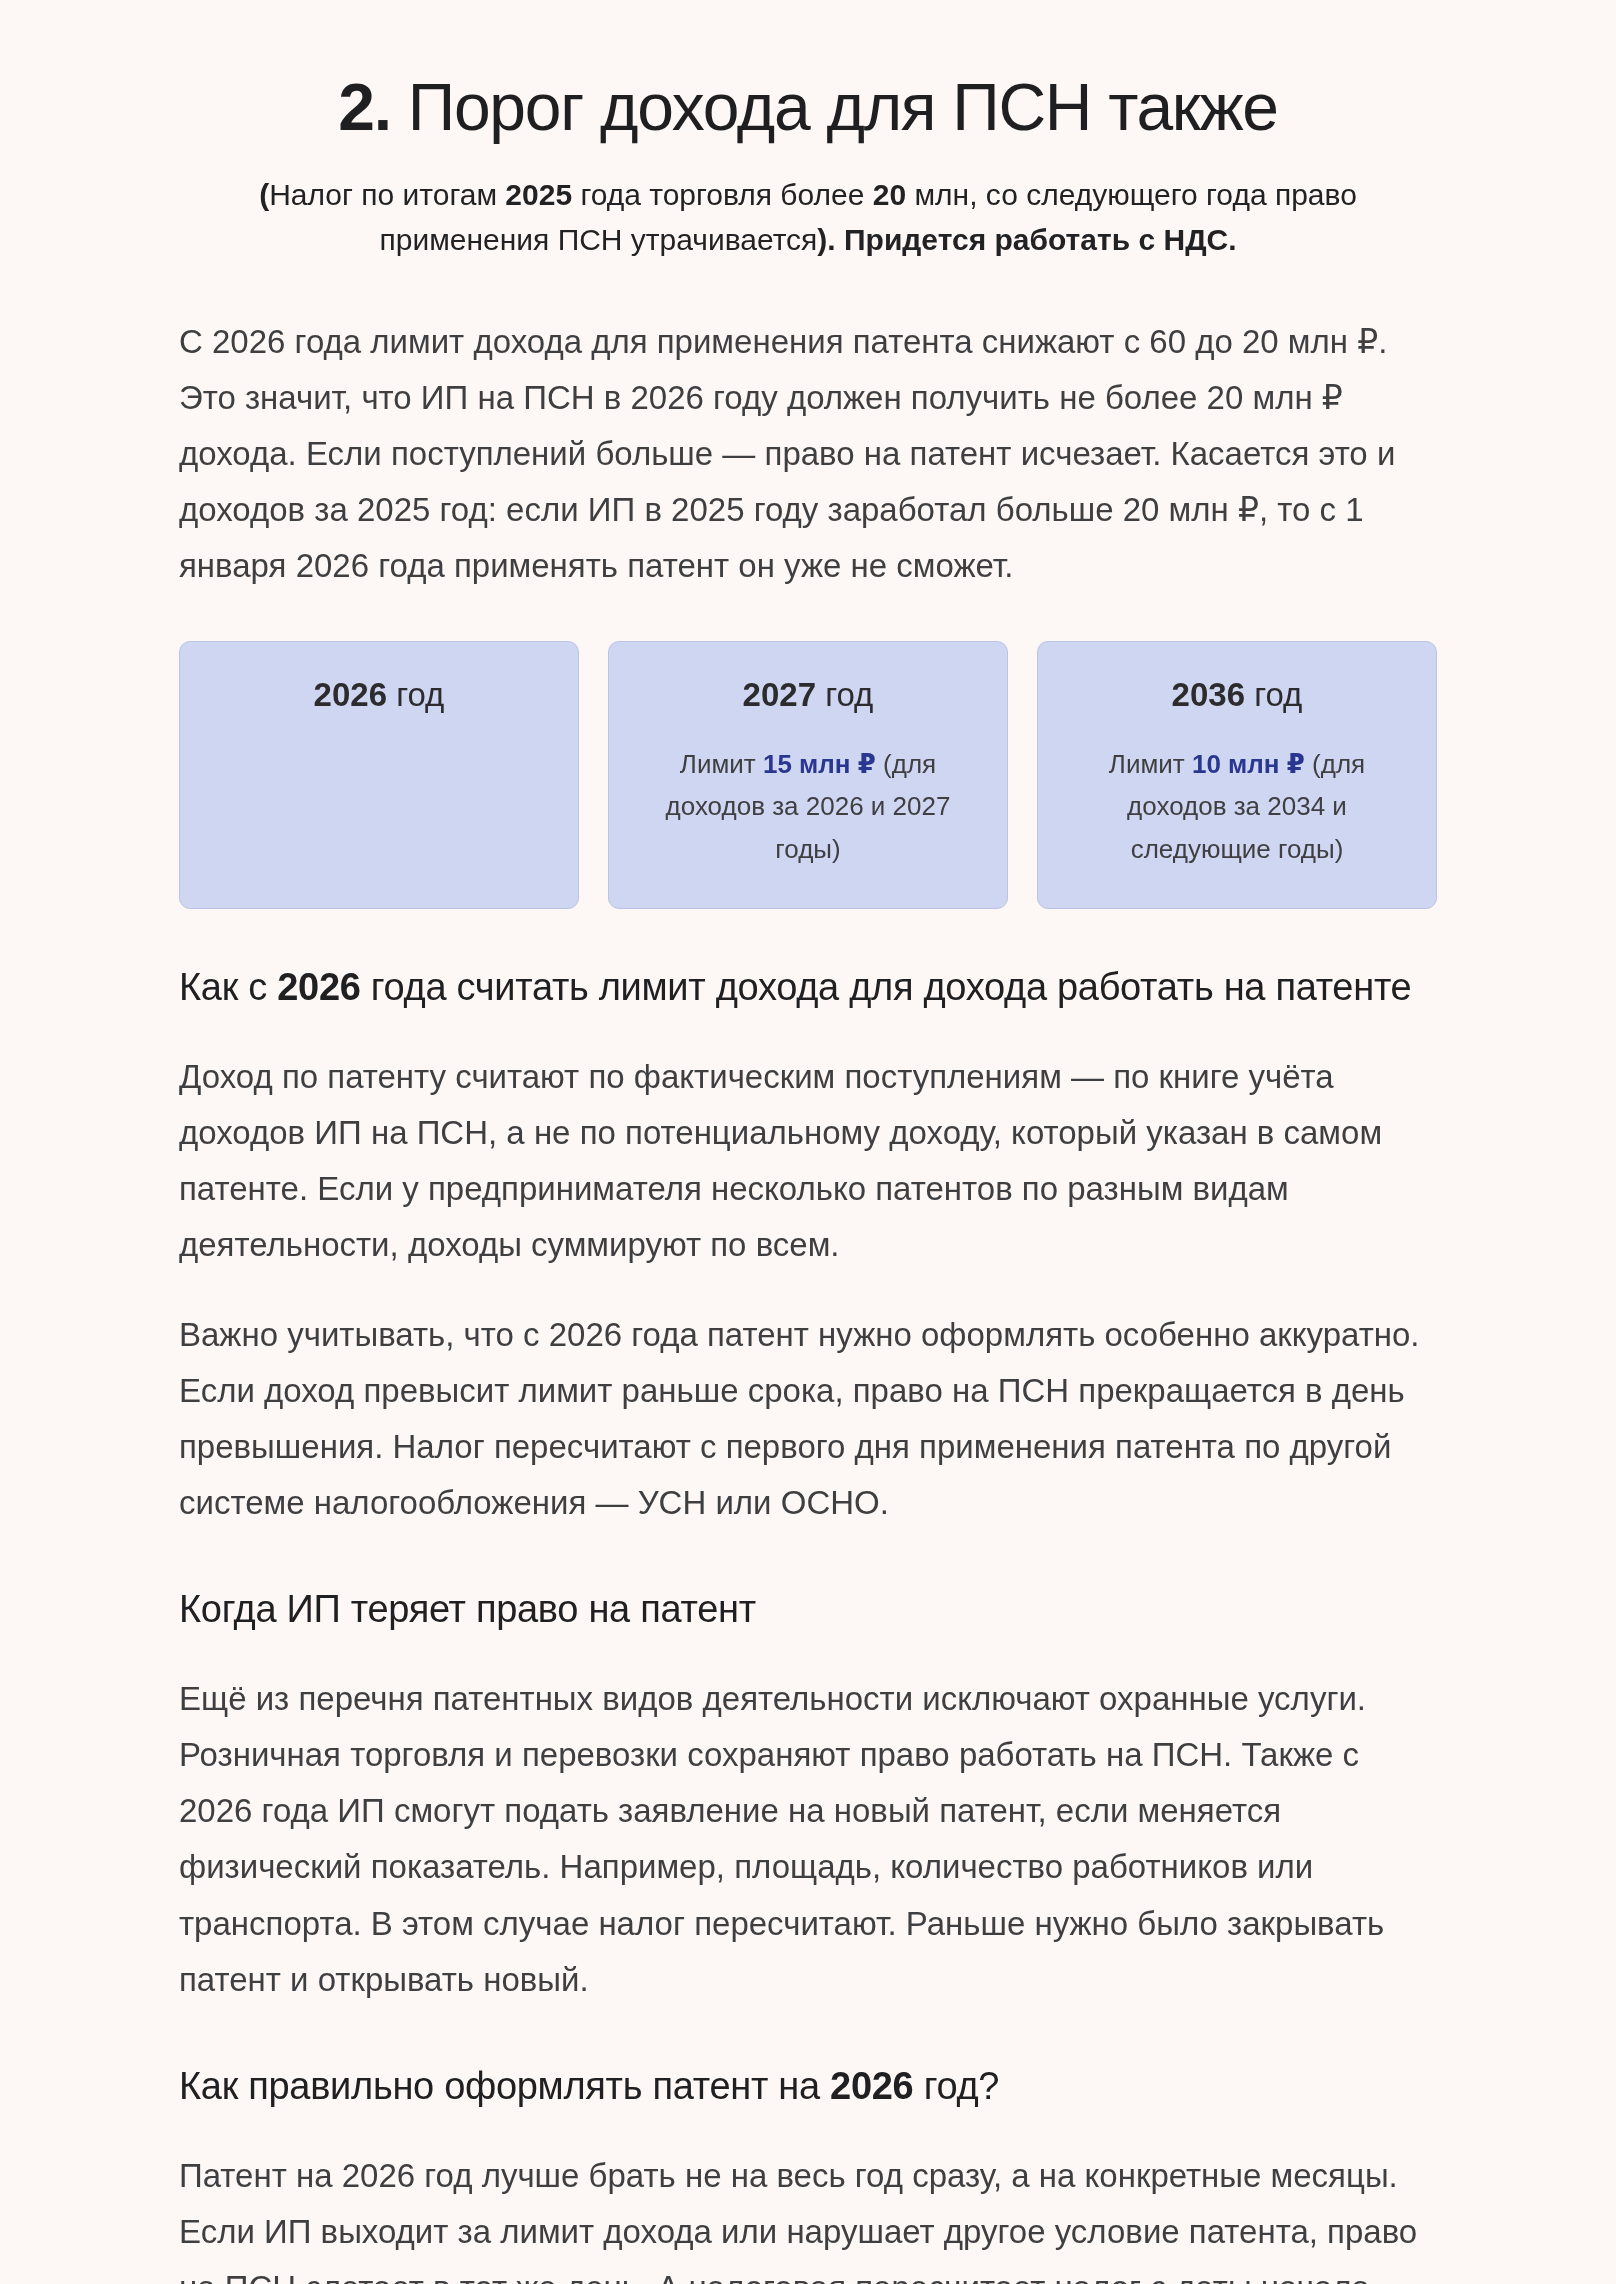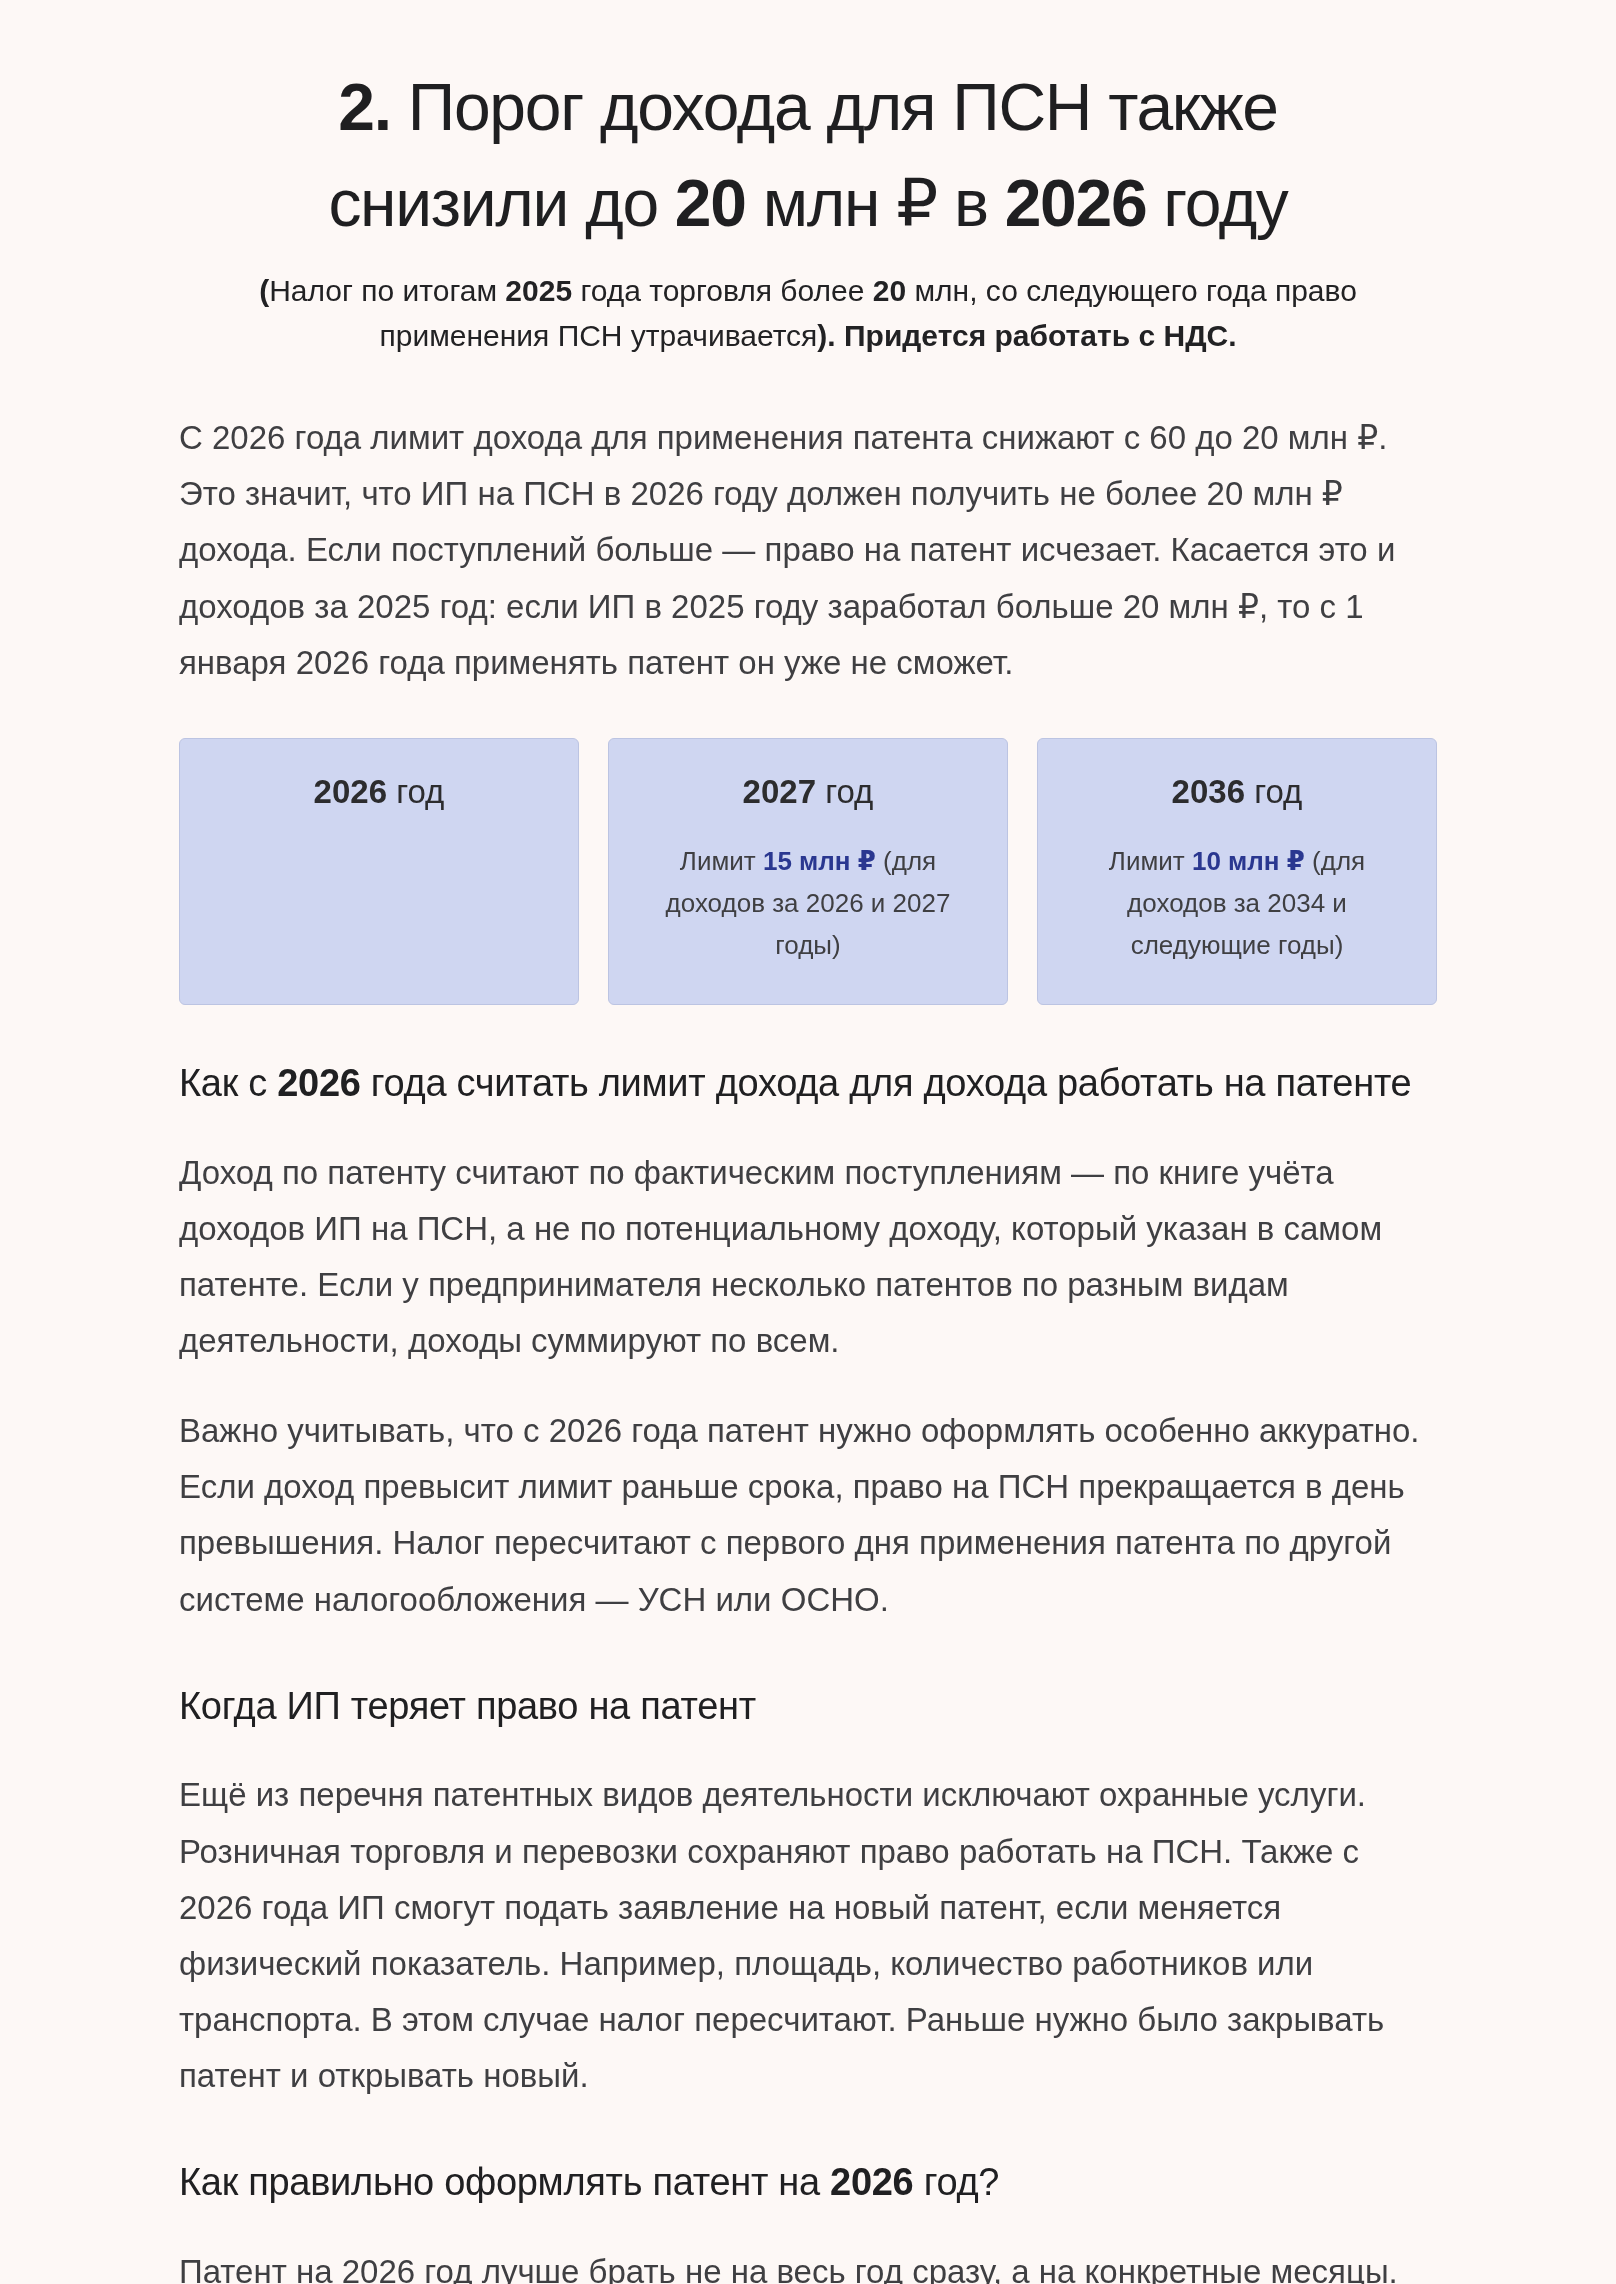--- a/index.html
+++ b/index.html
@@ -49,21 +49,21 @@
   .cards{
     display:flex;
     gap:29px;
     margin:47px 0 0;
   }
   .card{
     flex:1 1 0;
     box-sizing:border-box;
     background:var(--card-bg);
     border:1.3px solid var(--card-border);
-    border-radius:6px;
+    border-radius:11px;
     padding:34px 31px 38px;
     text-align:center;
   }
   .card-title{
     font-size:33px;
     color:#2c2c2e;
     margin:0 0 29px;
   }
   .card-body{
     font-size:26px;
@@ -79,21 +79,20 @@
     color:#202022;
   }
 </style>
 </head>
 <body>
 
 <div class="page">
 
   <h1>
     <span class="line"><span class="b">2.</span><span> Порог дохода для ПСН также</span></span>
-    <span class="line"><span>снизили до </span><span class="b">20</span><span> млн ₽ в </span><span class="b">2026</span><span> году</span></span>
   </h1>
 
   <p class="subtitle"><span class="b">(</span><span>Налог по итогам </span><span class="b">2025</span><span> года торговля более </span><span class="b">20</span><span> млн, со следующего года право применения ПСН утрачивается</span><span class="b">).</span><span> </span><span class="b">Придется работать с НДС.</span></p>
 
   <p class="para"><span>С 2026 года лимит дохода для применения патента снижают с 60 до 20 млн ₽. Это значит, что ИП на ПСН в 2026 году должен получить не более 20 млн ₽ дохода. Если поступлений больше — право на патент исчезает. Касается это и доходов за 2025 год: если ИП в 2025 году заработал больше 20 млн ₽, то с 1 января 2026 года применять патент он уже не сможет.</span></p>
 
   <div class="cards">
     <div class="card">
       <div class="card-title"><span class="b">2026</span><span> год</span></div>
     </div>

